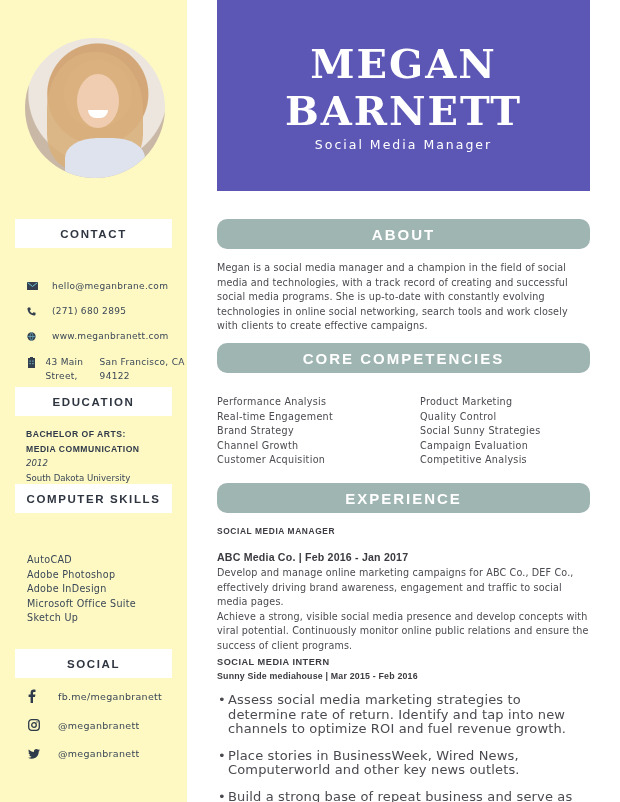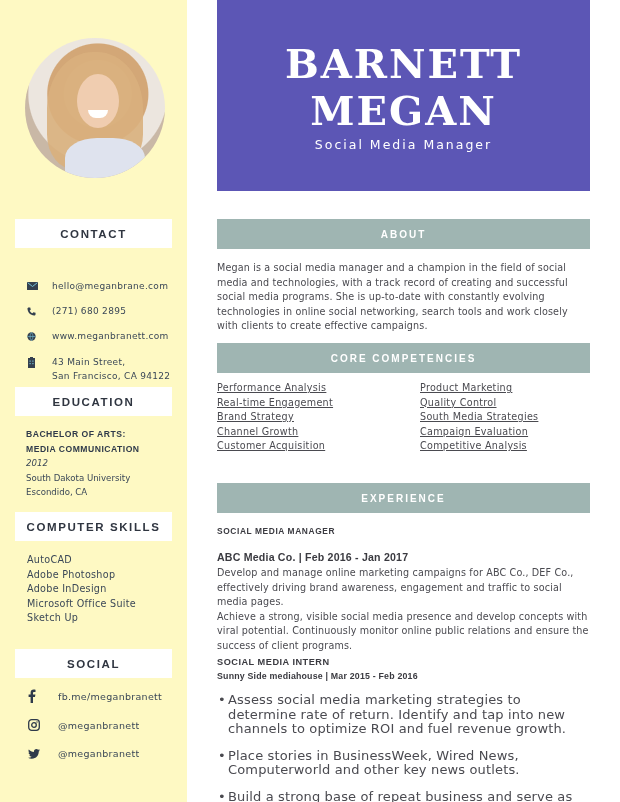--- a/index.html
+++ b/index.html
@@ -29,25 +29,25 @@
 
   .social-row { position: absolute; left: 28px; display: flex; align-items: center; font-size: 9.5px; color: #3a4757; letter-spacing: .3px; }
   .social-row .ic { width: 30px; display: flex; align-items: center; justify-content: flex-start; }
   .social-row svg { fill: #2f3a4a; }
 
   .header { position: absolute; left: 217px; top: 0; width: 373px; height: 191px; background: #5c56b5; text-align: center; color: #fff; }
   .header .name { font-family: "DejaVu Serif", serif; font-weight: bold; font-size: 40px; line-height: 47px; letter-spacing: 2px; margin-top: 40px; }
   .header .title { font-family: "DejaVu Sans", sans-serif; font-size: 12.5px; letter-spacing: 2px; margin-top: 3px; }
 
   .bar { position: absolute; left: 217px; width: 373px; height: 30px; background: #9fb5b2; color: #fff; display: flex; align-items: center; justify-content: center;
-    font-family: "Liberation Sans", sans-serif; font-weight: bold; font-size: 10px; letter-spacing: 2px; }
+    font-family: "Liberation Sans", sans-serif; font-weight: bold; font-size: 15px; letter-spacing: 2px; border-radius: 10px; }
 
   .about { position: absolute; left: 217px; top: 261px; width: 370px; font-size: 9.6px; line-height: 14.5px; color: #4a4a50; letter-spacing: .15px; }
 
-  .comp { position: absolute; top: 381px; font-size: 9.6px; line-height: 14.5px; color: #4a4a50; letter-spacing: .3px; text-decoration: underline; }
+  .comp { position: absolute; top: 395px; font-size: 9.6px; line-height: 14.5px; color: #4a4a50; letter-spacing: .3px; }
   .comp.left { left: 217px; } .comp.right { left: 420px; }
 
   .job { position: absolute; left: 217px; width: 372px; color: #4a4a50; }
   .job .role { font-family: "Liberation Sans", sans-serif; font-weight: bold; font-size: 8.4px; letter-spacing: .6px; color: #3a3a40; }
   .job .co { font-family: "Liberation Sans", sans-serif; font-weight: bold; font-size: 10.6px; color: #3a3a40; margin-top: 15px; letter-spacing: .2px; }
   .job p { font-size: 9.6px; line-height: 14.5px; letter-spacing: .15px; }
   .job2 .role { font-size: 9.2px; letter-spacing: .5px; }
   .job2 .co { font-size: 8.8px; margin-top: 4px; }
   .job2 ul { list-style: none; margin-top: 3px; }
   .job2 li { position: relative; padding-left: 11px; font-size: 13px; line-height: 14.5px; letter-spacing: .15px; margin-top: 12px; }
@@ -99,36 +99,36 @@
     <span class="ic">
       <svg width="9" height="11" viewBox="0 0 9 11">
           <rect x="1" y="1" width="7" height="10"></rect>
           <rect x="3" y="0" width="3" height="2"></rect>
           <rect x="2.5" y="3.5" width="1.2" height="1.2" fill="#74c0d4"></rect>
           <rect x="5.3" y="3.5" width="1.2" height="1.2" fill="#74c0d4"></rect>
           <rect x="2.5" y="6" width="1.2" height="1.2" fill="#74c0d4"></rect>
           <rect x="5.3" y="6" width="1.2" height="1.2" fill="#74c0d4"></rect>
         </svg>
     </span>
-    <span style="display:flex;flex-direction:column">
+    <span style="display:flex;flex-direction:row">
       <span>43 Main Street,</span>
       <span>San Francisco, CA 94122</span>
     </span>
   </div>
 
   <div class="side-head" style="top:387px">EDUCATION</div>
   <div class="edu">
     <div class="deg">BACHELOR OF ARTS:</div>
     <div class="deg">MEDIA COMMUNICATION</div>
     <div class="yr">2012</div>
     <div>South Dakota University</div>
     <div>Escondido, CA</div>
   </div>
 
-  <div class="side-head" style="top:512px">COMPUTER SKILLS</div>
+  <div class="side-head" style="top:484px">COMPUTER SKILLS</div>
   <div class="skills">
     <div>AutoCAD</div>
     <div>Adobe Photoshop</div>
     <div>Adobe InDesign</div>
     <div>Microsoft Office Suite</div>
     <div>Sketch Up</div>
   </div>
 
   <div class="side-head" style="top:649px">SOCIAL</div>
 
@@ -157,41 +157,41 @@
       <svg width="12" height="10" viewBox="0 0 24 20">
           <path d="M24 2.4c-.9.4-1.8.6-2.8.8 1-.6 1.8-1.6 2.2-2.7-1 .6-2 1-3.1 1.2C19.4.7 18.1.1 16.7.1c-2.7 0-4.9 2.2-4.9 4.9 0 .4 0 .8.1 1.1C7.8 5.9 4.2 4 1.7 1 1.3 1.7 1 2.6 1 3.5c0 1.7.9 3.2 2.2 4.1-.8 0-1.6-.2-2.2-.6v.1c0 2.4 1.7 4.4 3.9 4.8-.4.1-.8.2-1.3.2-.3 0-.6 0-.9-.1.6 2 2.4 3.4 4.6 3.4-1.7 1.3-3.8 2.1-6.1 2.1-.4 0-.8 0-1.2-.1 2.2 1.4 4.8 2.2 7.5 2.2 9.1 0 14-7.5 14-14v-.6c1-.7 1.8-1.6 2.5-2.6z"></path>
         </svg>
     </span>
     <span>@meganbranett</span>
   </div>
 </div>
 
 <div class="header">
   <div class="name">
+    <div>MEGAN</div>
     <div>BARNETT</div>
-    <div>MEGAN</div>
   </div>
   <div class="title">Social Media Manager</div>
 </div>
 
 <div class="bar" style="top:219px">ABOUT</div>
 <div class="about">Megan is a social media manager and a champion in the field of social media  and technologies, with a track record of creating and successful social media programs. She is up-to-date with constantly evolving technologies in online social networking, search tools and work closely with clients to create effective campaigns.</div>
 
 <div class="bar" style="top:343px">CORE COMPETENCIES</div>
 <div class="comp left">
   <div>Performance Analysis</div>
   <div>Real-time Engagement</div>
   <div>Brand Strategy</div>
   <div>Channel Growth</div>
   <div>Customer Acquisition</div>
 </div>
 <div class="comp right">
   <div>Product Marketing</div>
   <div>Quality Control</div>
-  <div>South Media Strategies</div>
+  <div>Social Sunny Strategies</div>
   <div>Campaign Evaluation</div>
   <div>Competitive Analysis</div>
 </div>
 
 <div class="bar" style="top:483px">EXPERIENCE</div>
 
 <div class="job job1" style="top:526px">
   <div class="role">SOCIAL MEDIA MANAGER</div>
   <div class="co">ABC Media Co. | Feb 2016 - Jan 2017</div>
   <p style="margin-top:3px">Develop and manage online marketing campaigns for ABC Co., DEF Co., effectively driving brand awareness, engagement and traffic to social media pages.</p>

